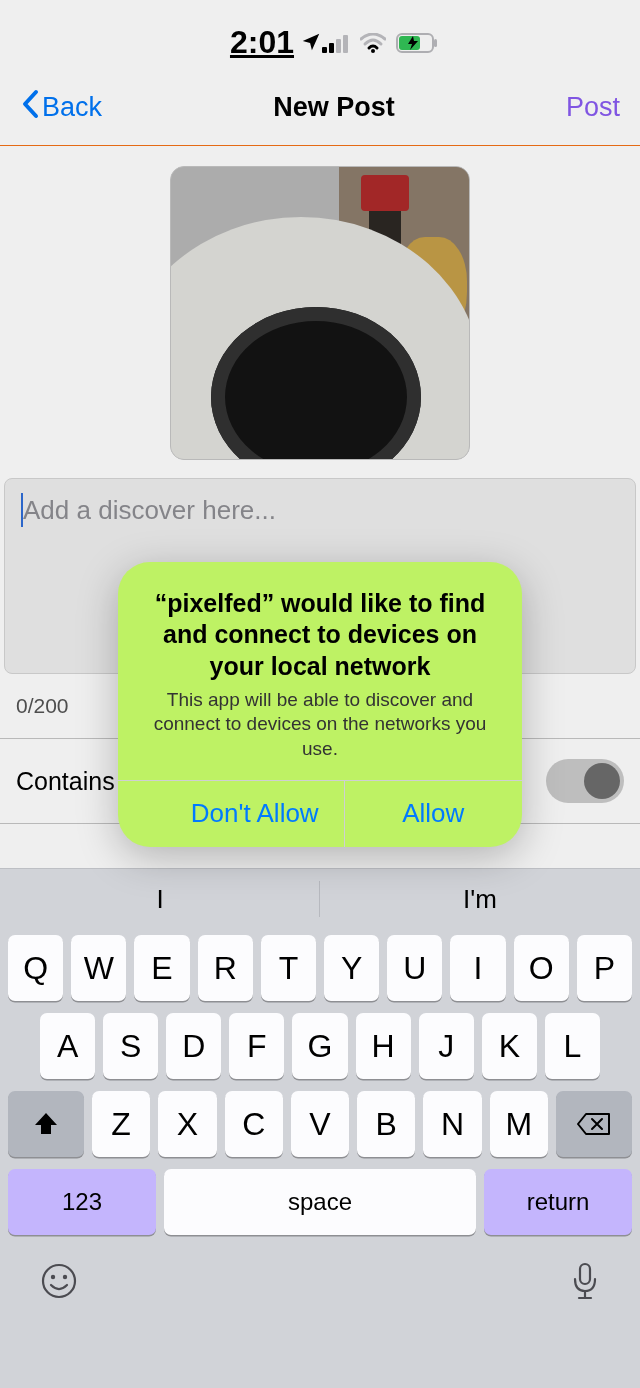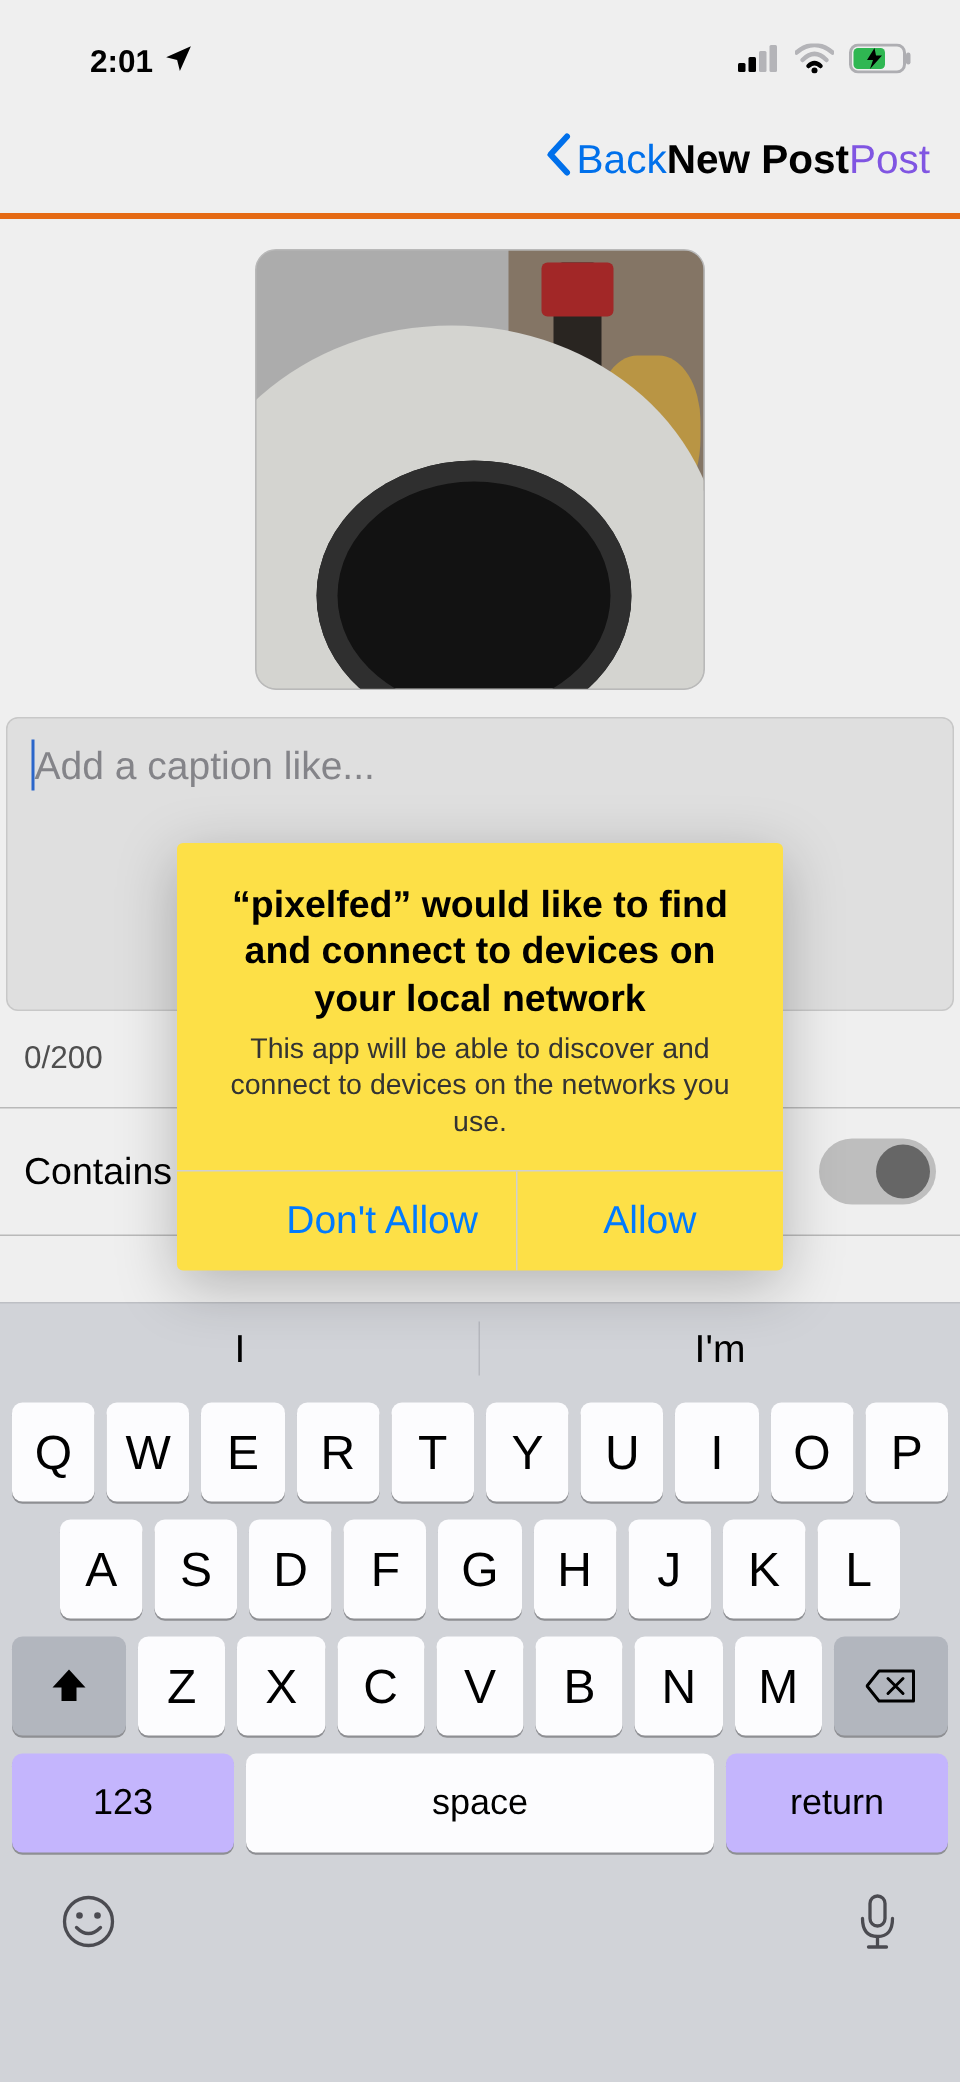--- a/index.html
+++ b/index.html
@@ -1,27 +1,27 @@
 <!DOCTYPE html>
 <html><head>
 <meta charset="utf-8">
 <style>
 * { margin: 0; padding: 0; box-sizing: border-box; font-family: -apple-system, "Helvetica Neue", Helvetica, Arial, sans-serif; }
 html, body { width: 640px; height: 1388px; overflow: hidden; background: #f2f2f2; }
 
 .phone { width: 640px; height: 1388px; position: relative; background: #efefef; }
 
 
-.status-bar { height: 70px; display: flex; align-items: center; justify-content: space-between; padding: 14px 32px 0 60px; font-weight: 600; font-size: 21px; }
+.status-bar { height: 70px; display: flex; align-items: center; justify-content: center; padding: 14px 32px 0 60px; font-weight: 600; font-size: 32px; text-decoration: underline; }
 .status-left { display: flex; align-items: center; gap: 6px; }
 .status-right { display: flex; align-items: center; gap: 10px; }
 .loc-icon { display: inline-block; }
 
 
-.nav-bar { height: 76px; display: flex; align-items: center; justify-content: flex-end; padding: 0 20px; border-bottom: 4px solid #f97316; }
+.nav-bar { height: 76px; display: flex; align-items: center; justify-content: space-between; padding: 0 20px; border-bottom: 1px solid #f97316; }
 .nav-left { display: flex; align-items: center; color: #007aff; font-size: 27px; }
 .nav-title { font-size: 27px; font-weight: 700; }
 .nav-right { color: #8b5cf6; font-size: 27px; }
 
 
 .img-wrap { display: flex; justify-content: center; padding: 20px 0 12px 0; }
 .img-preview { width: 300px; height: 294px; border-radius: 14px; border: 1px solid #c9c9c9; background: #bbb; position: relative; overflow: hidden; }
 .img-preview .mug { position:absolute; left:-50px; top:50px; width:360px; height:320px; background:#e6e6e2; border-radius:50% 50% 40% 40%; }
 .img-preview .hole { position:absolute; left:40px; top:140px; width:210px; height:180px; background:#141414; border-radius:50%; box-shadow: inset 0 0 0 14px #333; }
 .img-preview .bg1 { position:absolute; right:0; top:0; width:130px; height:160px; background:#8f7f6e; }
@@ -50,21 +50,21 @@
 .krow.r2 { padding-left: 40px; padding-right: 40px; }
 .key.mod { background: #b2b6be; }
 .key.shift, .key.del { flex: 0 0 76px; }
 .key.space { flex: 1; }
 .key.num, .key.return { flex: 0 0 148px; background: #c4b5fd; font-size: 24px; }
 
 .kb-bottom { display: flex; justify-content: space-between; align-items: center; padding: 20px 40px 30px 40px; }
 
 
 .dim { position: absolute; inset: 0; background: rgba(0,0,0,0.0); }
-.dialog { position: absolute; left: 118px; right: 118px; top: 562px; background: #fde047; border-radius: 4px; overflow: hidden; box-shadow: 0 10px 40px rgba(0,0,0,0.25); }
+.dialog { position: absolute; left: 118px; right: 118px; top: 562px; background: #bef264; border-radius: 32px; overflow: hidden; box-shadow: 0 10px 40px rgba(0,0,0,0.25); }
 .dialog .d-body { padding: 26px 22px 18px 22px; text-align: center; }
 .dialog .d-title { font-size: 25px; font-weight: 700; line-height: 1.25; margin-bottom: 6px; }
 .dialog .d-msg { font-size: 19px; color: #333; line-height: 1.3; }
 .dialog .d-btns { display: flex; border-top: 1px solid #cfcfd3; }
 .dialog .d-btn { flex:1; height: 66px; display:flex; align-items:center; justify-content:center; color:#007aff; font-size: 26px; }
 .dialog .d-btn:first-child { border-right: 1px solid #cfcfd3; padding-left: 48px; }
 
 
 .page-content.dimmed { filter: brightness(0.92); }
 </style>
@@ -131,21 +131,21 @@
         <div class="blob"></div>
         <div class="fig"></div>
         <div class="fig2"></div>
         <div class="mug"></div>
         <div class="hole"></div>
       </div>
     </div>
 
     <div class="caption-box">
       <div class="caption-cursor"></div>
-      <span>Add a caption like...</span>
+      <span>Add a discover here...</span>
     </div>
     <div class="caption-count">0/200</div>
 
     <div class="row">
       <span>Contains se</span>
       <div class="toggle">
         <div class="knob"></div>
       </div>
     </div>
   </div>

